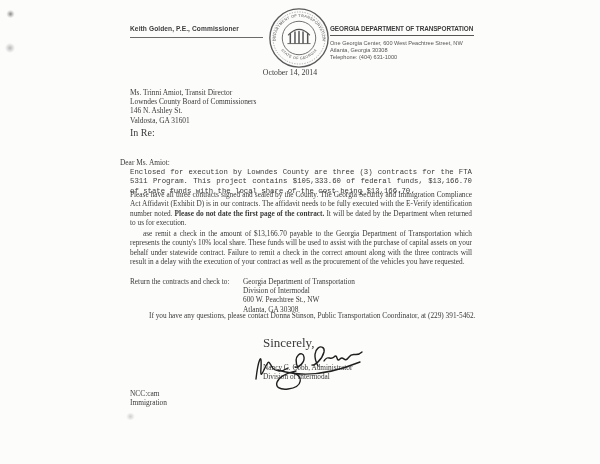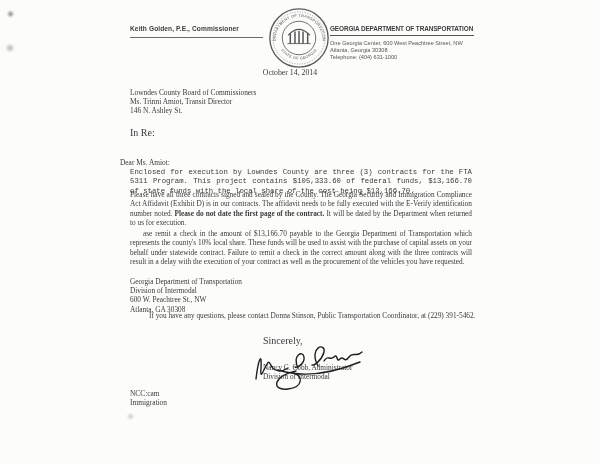--- a/index.html
+++ b/index.html
@@ -33,21 +33,21 @@
   .inre{position:absolute;left:130px;top:128px;font-size:10px;line-height:9.2px;display:flex;}
   .inre-label{width:28px;}
   .salutation{position:absolute;left:120px;top:158px;font-size:7.4px;}
   .para{position:absolute;left:130px;width:342px;font-size:7.3px;line-height:9.3px;text-align:justify;}
   .p1{top:168px;font-family:Liberation Mono, monospace;}
   .p2{top:190px;}
   .p3{top:229px;text-indent:13px;}
   .return{position:absolute;left:130px;top:277px;font-size:7.3px;line-height:9.2px;display:flex;}
   .return-label{width:113px;}
   .contact{position:absolute;left:130px;top:311px;width:342px;font-size:7.3px;line-height:9.3px;margin-left:19px;}
-  .closing{position:absolute;left:263px;top:335px;font-size:10px;}
+  .closing{position:absolute;left:263px;top:335px;font-size:13px;}
   .sig-svg{position:absolute;left:248px;top:339px;z-index:3;}
   .signer{position:absolute;left:263px;top:364px;font-size:7.3px;line-height:8.8px;}
   .footer{position:absolute;left:130px;top:389px;font-size:7.4px;line-height:9.2px;}
   
   .speck{position:absolute;border-radius:50%;}
   .speck1{left:6px;top:10px;width:9px;height:8px;background:radial-gradient(circle,#8a8a8a 0%,rgba(160,160,160,.35) 45%,transparent 72%);}
   .speck2{left:5px;top:43px;width:10px;height:10px;background:radial-gradient(circle,#b9b9b9 0%,rgba(190,190,190,.3) 50%,transparent 75%);}
   .speck3{left:126px;top:413px;width:9px;height:7px;background:radial-gradient(circle,#cfcfcd 0%,rgba(205,205,203,.3) 50%,transparent 78%);}
 </style>
 </head>
@@ -87,36 +87,38 @@
   <div class="gdot-title">GEORGIA DEPARTMENT OF TRANSPORTATION</div>
   <div class="gdot-addr">
     <div>One Georgia Center, 600 West Peachtree Street, NW</div>
     <div>Atlanta, Georgia 30308</div>
     <div>Telephone: (404) 631-1000</div>
   </div>
 
   <div class="date">October 14, 2014</div>
 
   <div class="recipient">
+    <div>Ms. Trinni Amiot, Transit Director</div>
     <div>Lowndes County Board of Commissioners</div>
-    <div>Ms. Trinni Amiot, Transit Director</div>
     <div>146 N. Ashley St.</div>
+    <div>Valdosta, GA  31601</div>
   </div>
 
   <div class="inre">
     <div class="inre-label">In Re:</div>
   </div>
 
   <div class="salutation">Dear Ms. Amiot:</div>
 
   <div class="para p1">Enclosed for execution by Lowndes County are three (3) contracts for the FTA 5311 Program. This project contains $105,333.60 of federal funds, $13,166.70 of state funds with the local share of the cost being $13,166.70.</div>
   <div class="para p2"><span>Please have all three contracts signed and sealed by the County.  The Georgia Security and Immigration Compliance Act Affidavit (Exhibit D) is in our contracts.  The affidavit needs to be fully executed with the E-Verify identification number noted.  </span><b>Please do not date the first page of the contract.</b><span> It will be dated by the Department when returned to us for execution.</span></div>
   <div class="para p3">ase remit a check in the amount of $13,166.70 payable to the Georgia Department of Transportation which represents the county's 10% local share.  These funds will be used to assist with the purchase of capital assets on your behalf under statewide contract.  Failure to remit a check in the correct amount along with the three contracts will result in a delay with the execution of your contract as well as the procurement of the vehicles you have requested.</div>
 
   <div class="return">
+    <div class="return-label">Return the contracts and check to:</div>
     <div>
       <div>Georgia Department of Transportation</div>
       <div>Division of Intermodal</div>
       <div>600 W. Peachtree St., NW</div>
       <div>Atlanta, GA  30308</div>
     </div>
   </div>
 
   <div class="contact">If you have any questions, please contact Donna Stinson, Public Transportation Coordinator, at (229) 391-5462.</div>
 

